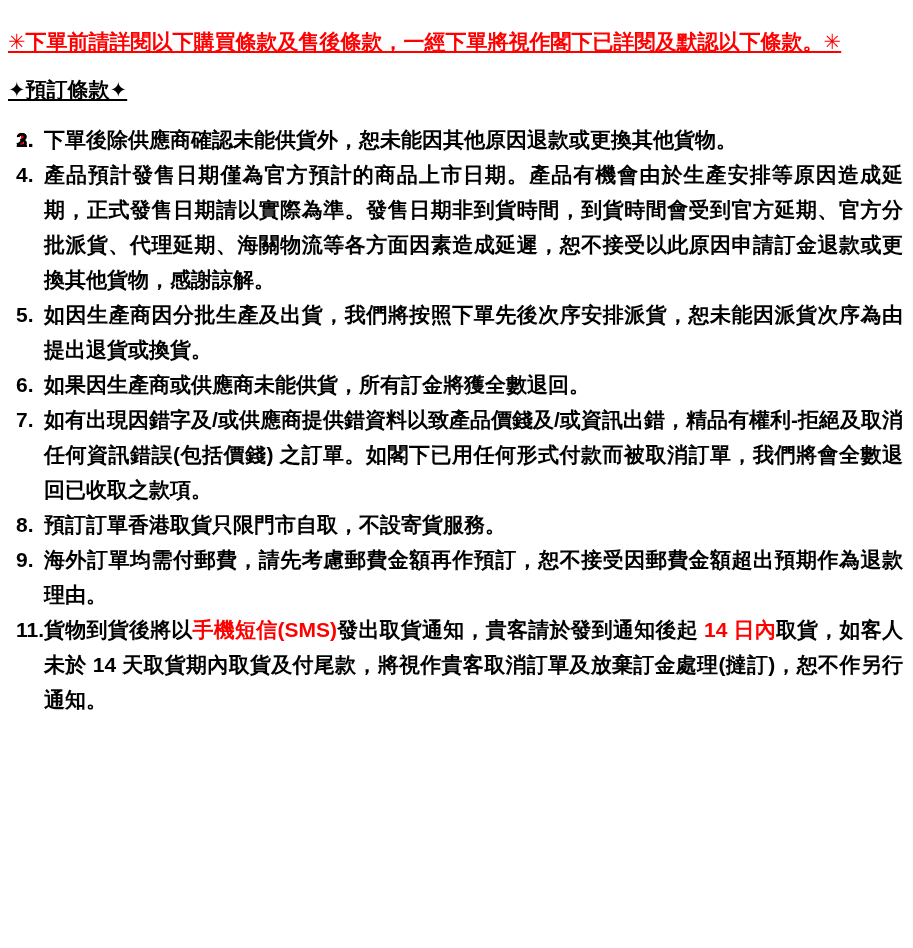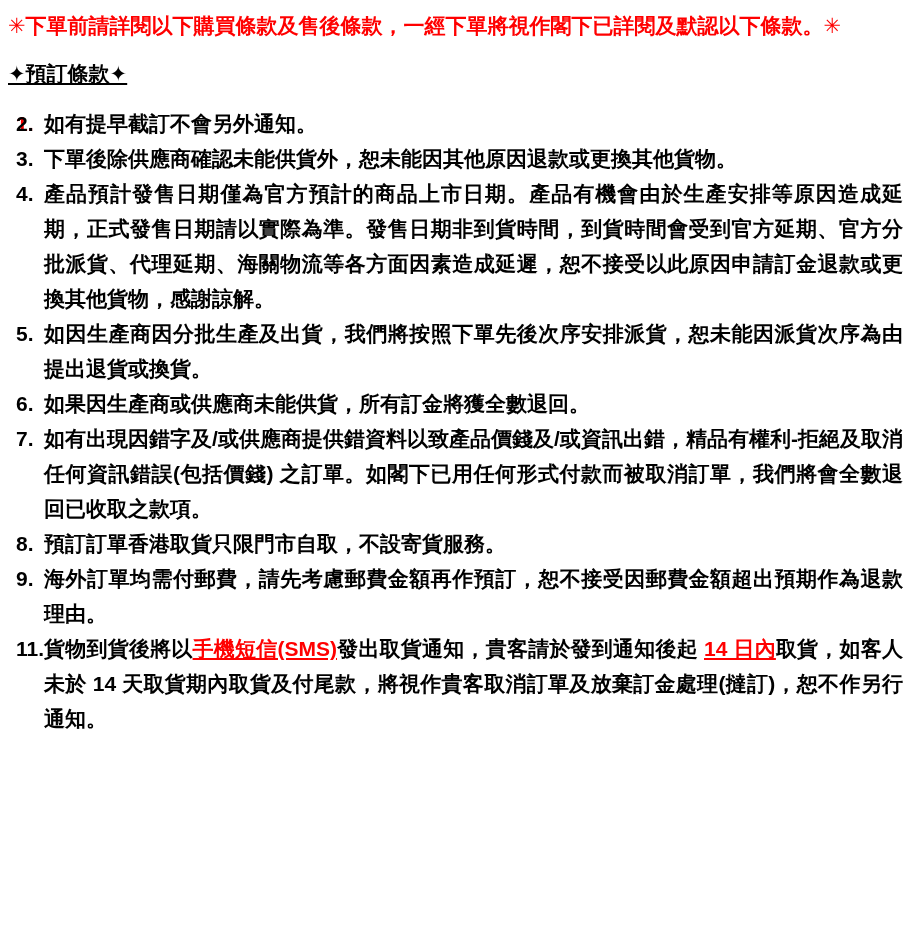--- a/index.html
+++ b/index.html
@@ -18,21 +18,22 @@
     font-weight:bold;
     color:var(--black);
   }
   .doc{
     padding:8px 8px 10px 8px;
     font-size:21px;
     line-height:35px;
   }
   .header{
     color:var(--red);
-    margin:0 0 13px 0;
+    text-decoration:underline;
+    margin:16px 0 13px 0;
   }
   .section-title{
     color:var(--black);
     text-decoration:underline;
     margin:8px 0 15px 0;
   }
   ol.terms{
     list-style:none;
     margin:0;
     padding:0;
@@ -46,34 +47,33 @@
   ol.terms li .num{
     position:absolute;
     left:8px;
     top:0;
   }
   li.term-red{
     color:var(--red);
   }
   .seg-red-underline{
     color:var(--red);
-    text-decoration:underline;
   }
 </style>
 </head>
 <body>
 
 <div class="doc">
   <div class="header">✳下單前請詳閱以下購買條款及售後條款，一經下單將視作閣下已詳閱及默認以下條款。✳</div>
 
   <div class="section-title">✦預訂條款✦</div>
 
   <ol class="terms" id="terms-list">
       <li class="term-red"><span class="num">1.</span></li>
-      <li><span class="num">2.</span><span>如有提早截訂不會另外通知。</span></li>
+      <li><span class="num">2.</span></li>
       <li><span class="num">3.</span><span>下單後除供應商確認未能供貨外，恕未能因其他原因退款或更換其他貨物。</span></li>
       <li><span class="num">4.</span><span>產品預計發售日期僅為官方預計的商品上市日期。產品有機會由於生產安排等原因造成延期，正式發售日期請以實際為準。發售日期非到貨時間，到貨時間會受到官方延期、官方分批派貨、代理延期、海關物流等各方面因素造成延遲，恕不接受以此原因申請訂金退款或更換其他貨物，感謝諒解。</span></li>
       <li><span class="num">5.</span><span>如因生產商因分批生產及出貨，我們將按照下單先後次序安排派貨，恕未能因派貨次序為由提出退貨或換貨。</span></li>
       <li><span class="num">6.</span><span>如果因生產商或供應商未能供貨，所有訂金將獲全數退回。</span></li>
       <li><span class="num">7.</span><span>如有出現因錯字及/或供應商提供錯資料以致產品價錢及/或資訊出錯，精品有權利-拒絕及取消任何資訊錯誤(包括價錢) 之訂單。如閣下已用任何形式付款而被取消訂單，我們將會全數退回已收取之款項。</span></li>
       <li><span class="num">8.</span><span>預訂訂單香港取貨只限門市自取，不設寄貨服務。</span></li>
       <li><span class="num">9.</span><span>海外訂單均需付郵費，請先考慮郵費金額再作預訂，恕不接受因郵費金額超出預期作為退款理由。</span></li>
       <li><span class="num">11.</span><span>貨物到貨後將以</span><span class="seg-red-underline">手機短信(SMS)</span><span>發出取貨通知，貴客請於發到通知後起 </span><span class="seg-red-underline">14 日內</span><span>取貨，如客人未於 14 天取貨期內取貨及付尾款，將視作貴客取消訂單及放棄訂金處理(撻訂)，恕不作另行通知。</span></li>
       <li>
         <span class="num">13.</span>

